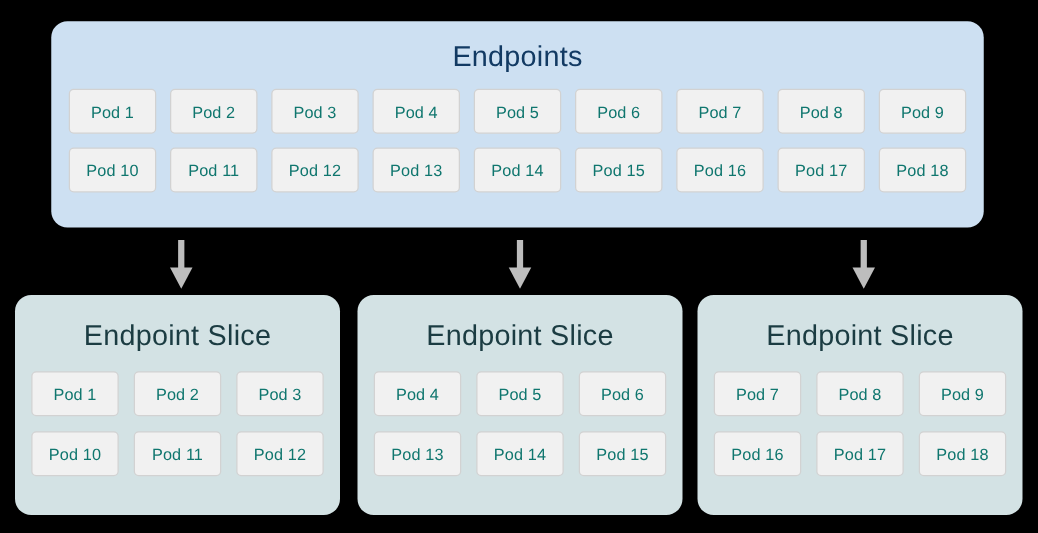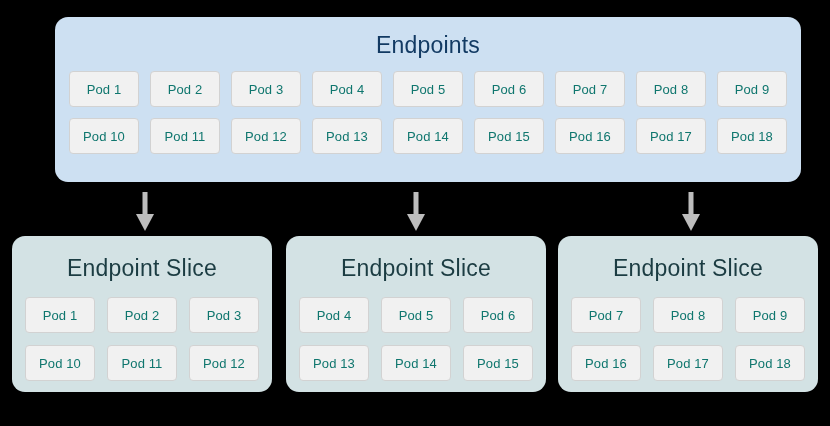--- a/index.html
+++ b/index.html
@@ -24,21 +24,20 @@
   
   .endpoints-box {
     position: absolute;
     left: 41px;
     top: 17px;
     width: 746px;
     height: 165px;
     background: #cde0f2;
     border-radius: 13px;
     box-sizing: border-box;
-    margin-left: 14px;
   }
 
   .endpoints-title {
     text-align: center;
     color: #123a63;
     font-size: 23px;
     line-height: 23px;
     padding-top: 17px;
     letter-spacing: 0.2px;
     font-weight: 400;
@@ -79,21 +78,21 @@
     width: 22px;
     height: 40px;
   }
   .arrow svg { display: block; }
 
   
   .slice-box {
     position: absolute;
     top: 236px;
     width: 260px;
-    height: 156px;
+    height: 176px;
     background: #d3e2e4;
     border-radius: 13px;
     box-sizing: border-box;
   }
   .slice-1 { left: 12px; }
   .slice-2 { left: 286px; }
   .slice-3 { left: 558px; }
 
   .slice-title {
     text-align: center;

